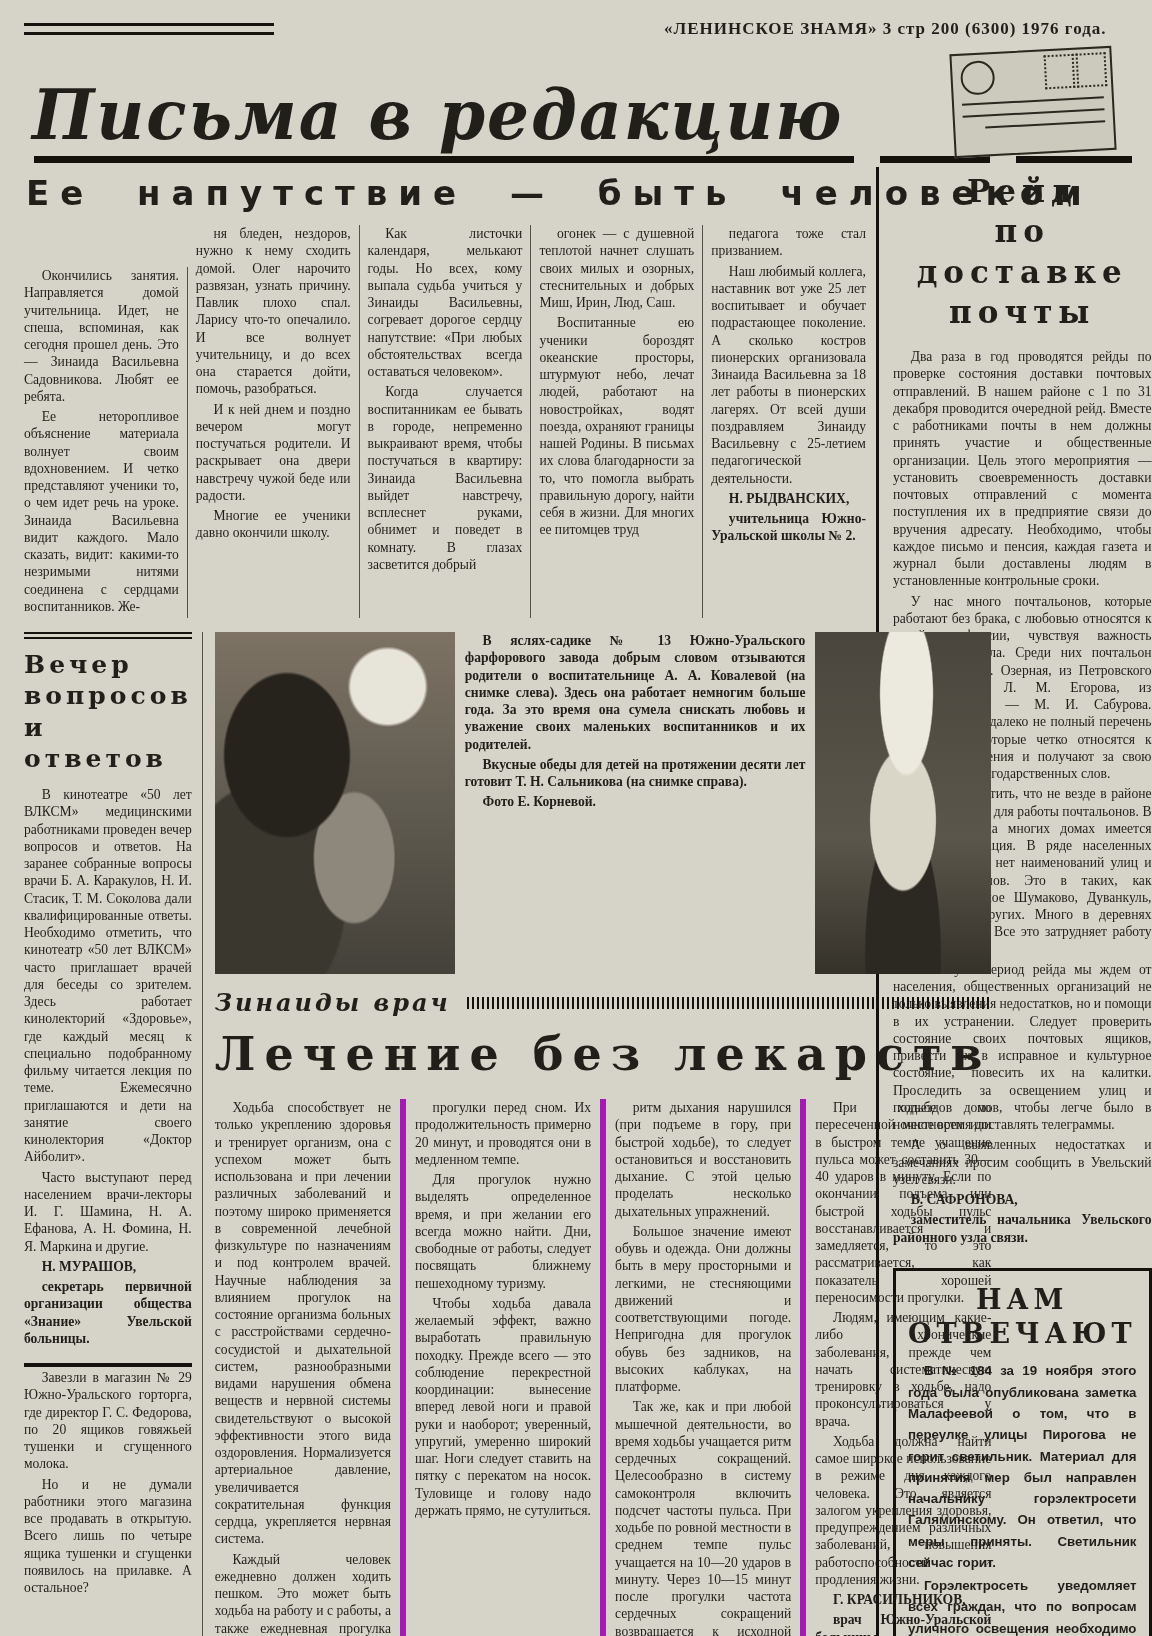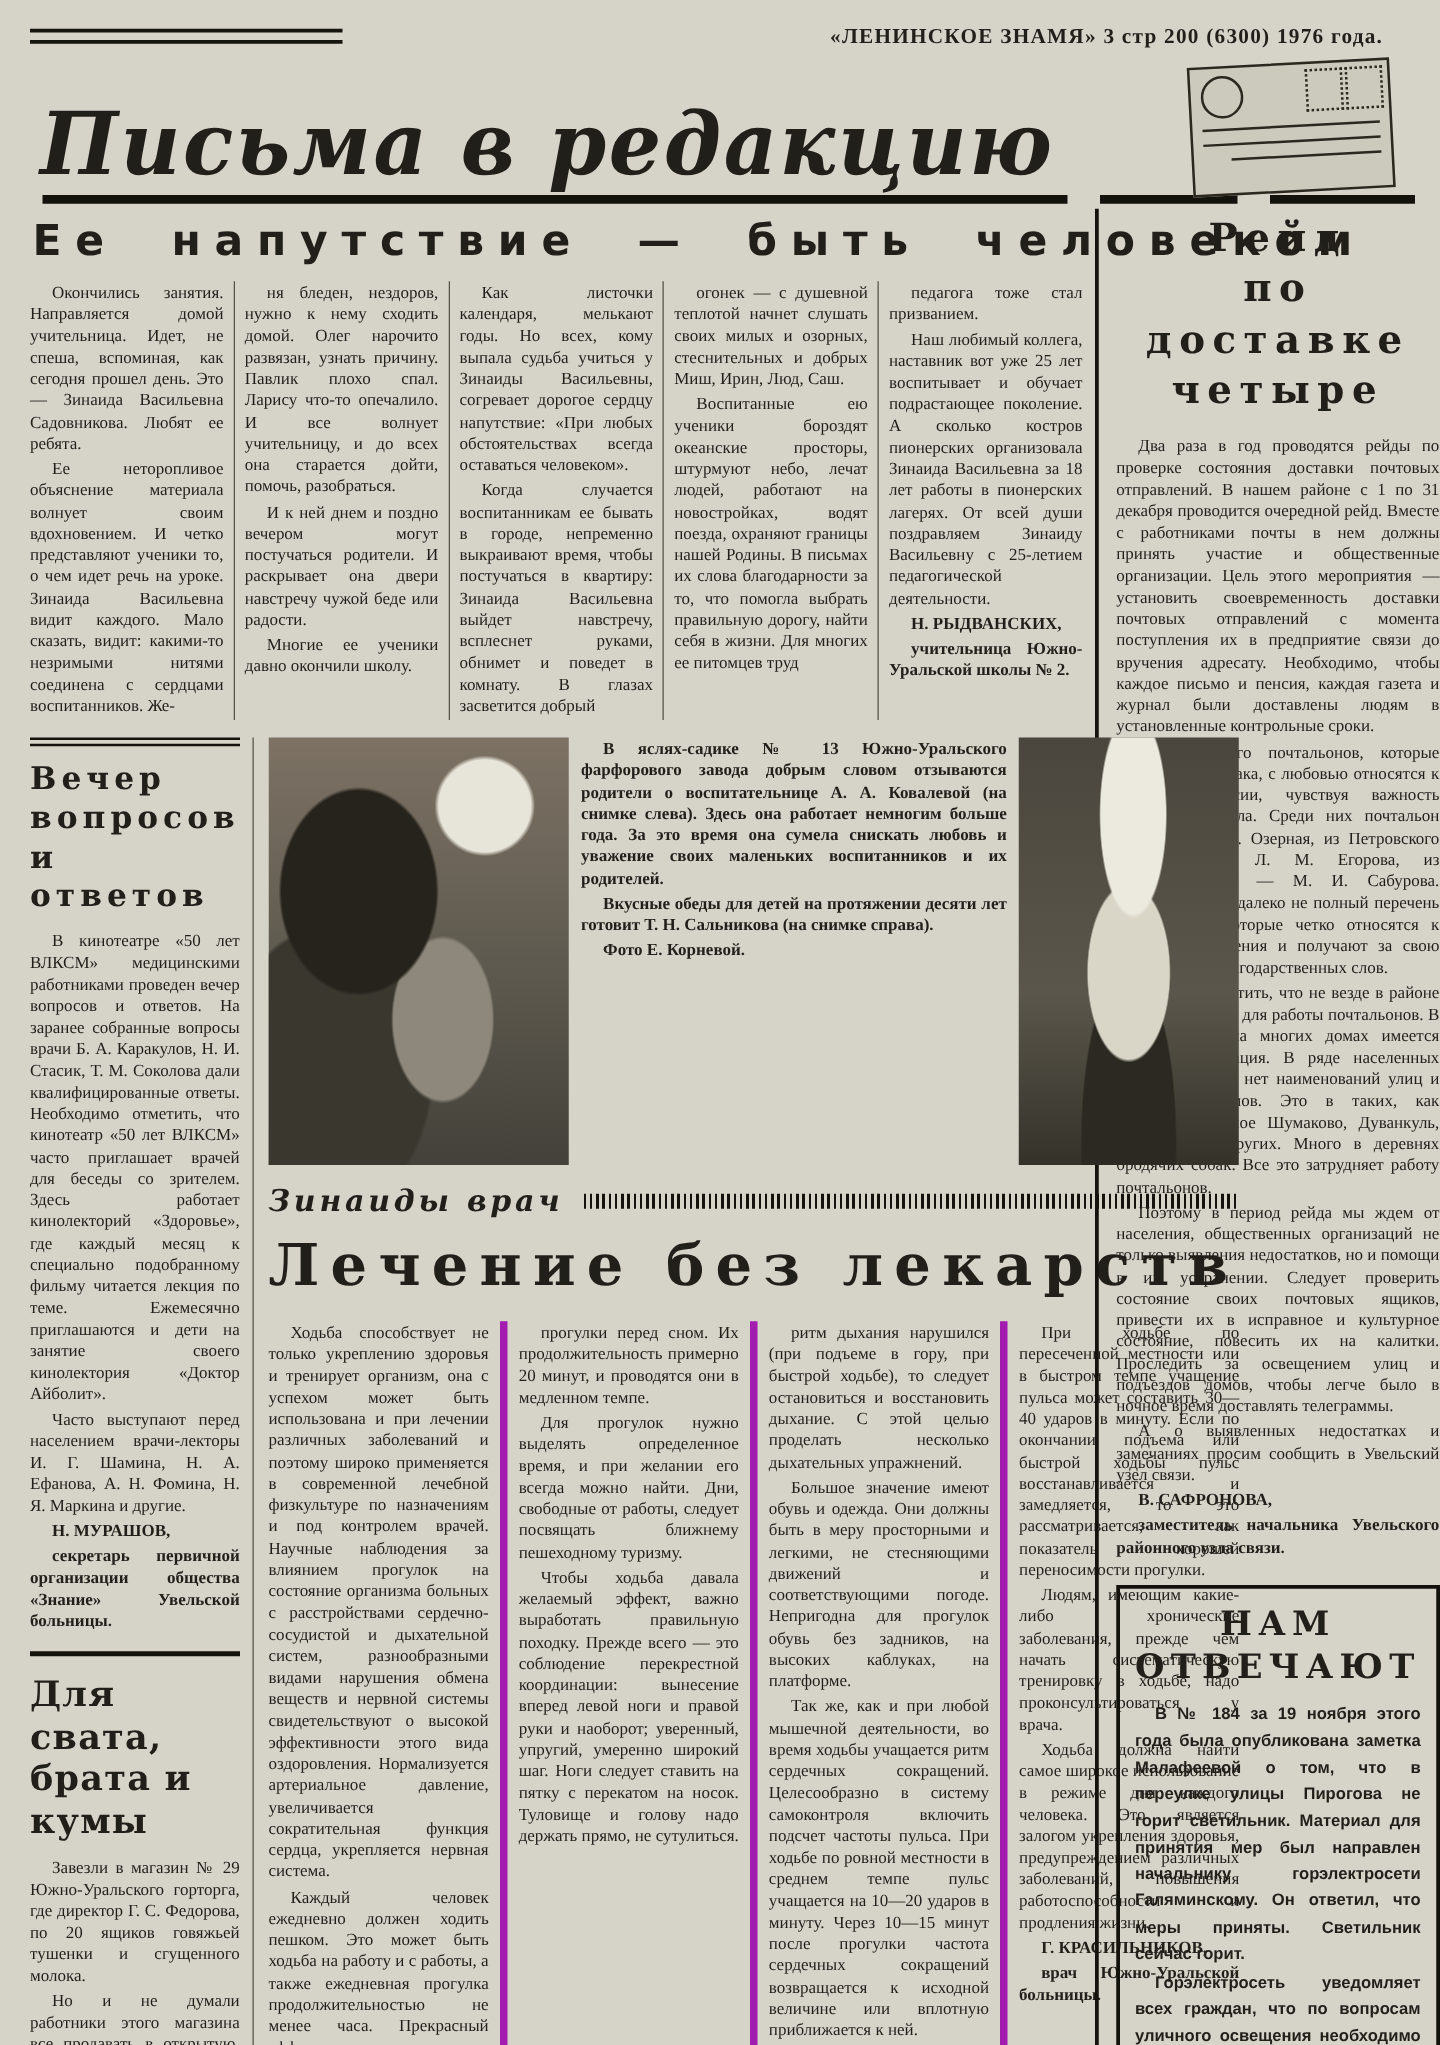--- a/index.html
+++ b/index.html
@@ -44,21 +44,21 @@
   .right-region{flex:1;border-left:3px solid #14120d;margin-left:10px;padding-left:14px;}
 
   
   .nap-headline{
     font-family:"DejaVu Sans",sans-serif;font-weight:bold;
     font-size:34px;letter-spacing:11px;word-spacing:20px;
     margin:6px 0 12px 2px;white-space:nowrap;
   }
   .cols5{display:flex;}
   .cols5 .col{width:20%;padding:0 8px;border-right:1px solid #55514a;}
-  .cols5 .col:first-child{padding-left:0;}
+  .cols5 .col:first-child{padding-left:0;margin-top:42px;}
   .cols5 .col:last-child{border-right:none;padding-right:0;}
 
   .body-text p{margin:0 0 3px;text-align:justify;text-indent:1.3em;
     font-size:13.6px;line-height:1.27;}
   .sig-name{font-weight:bold;text-align:right;font-size:14.5px;margin:4px 0 0;}
   .sig-role{font-weight:bold;text-align:justify;font-size:13.6px;line-height:1.25;margin:0 0 0 14px;}
 
   
   .mid{display:flex;margin-top:14px;}
   .far-left{width:176px;border-right:1px solid #55514a;padding-right:10px;}
@@ -190,22 +190,20 @@
 и ответов</h2>
             <div class="body-text">
               <p>В кинотеатре «50 лет ВЛКСМ» медицинскими работниками проведен вечер вопросов и ответов. На заранее собранные вопросы врачи Б. А. Каракулов, Н. И. Стасик, Т. М. Соколова дали квалифицированные ответы. Необходимо отметить, что кинотеатр «50 лет ВЛКСМ» часто приглашает врачей для беседы со зрителем. Здесь работает кинолекторий «Здоровье», где каждый месяц к специально подобранному фильму читается лекция по теме. Ежемесячно приглашаются и дети на занятие своего кинолектория «Доктор Айболит».</p>
               <p>Часто выступают перед населением врачи-лекторы И. Г. Шамина, Н. А. Ефанова, А. Н. Фомина, Н. Я. Маркина и другие.</p>
               <p class="sig-name">Н. МУРАШОВ,</p>
               <p class="sig-role">секретарь первичной организации общества «Знание» Увельской больницы.</p>
             </div>
           </section>
           <div class="thick-divider"></div>
           <section>
-            <h2 class="svat-headline">Для свата,
-брата и кумы</h2>
             <div class="body-text">
               <p>Завезли в магазин № 29 Южно-Уральского горторга, где директор Г. С. Федорова, по 20 ящиков говяжьей тушенки и сгущенного молока.</p>
               <p>Но и не думали работники этого магазина все продавать в открытую. Всего лишь по четыре ящика тушенки и сгущенки появилось на прилавке. А остальное?</p>
 
             </div>
           </section>
         </aside>
 
         <div class="center-area">
           <div class="photos">
@@ -250,21 +248,21 @@
             </div>
           </section>
         </div>
       </div>
     </div>
 
     <div class="right-region">
       <section>
         <h2 class="reid-headline">Рейд
 по доставке
-четыре</h2>
+почты</h2>
         <div class="body-text">
           <p>Два раза в год проводятся рейды по проверке состояния доставки почтовых отправлений. В нашем районе с 1 по 31 декабря проводится очередной рейд. Вместе с работниками почты в нем должны принять участие и общественные организации. Цель этого мероприятия — установить своевременность доставки почтовых отправлений с момента поступления их в предприятие связи до вручения адресату. Необходимо, чтобы каждое письмо и пенсия, каждая газета и журнал были доставлены людям в установленные контрольные сроки.</p>
           <p>У нас много почтальонов, которые работают без брака, с любовью относятся к своей профессии, чувствуя важность порученного дела. Среди них почтальон узла связи Р. П. Озерная, из Петровского отделения — Л. М. Егорова, из Хомутининского — М. И. Сабурова. Безусловно, это далеко не полный перечень почтальонов, которые четко относятся к запросам населения и получают за свою работу массу благодарственных слов.</p>
           <p>Следует отметить, что не везде в районе созданы условия для работы почтальонов. В п. Увельском на многих домах имеется двойная нумерация. В ряде населенных пунктов вообще нет наименований улиц и нумерации домов. Это в таких, как Шлыковка, Малое Шумаково, Дуванкуль, Андреевка и других. Много в деревнях бродячих собак. Все это затрудняет работу почтальонов.</p>
           <p>Поэтому в период рейда мы ждем от населения, общественных организаций не только выявления недостатков, но и помощи в их устранении. Следует проверить состояние своих почтовых ящиков, привести их в исправное и культурное состояние, повесить их на калитки. Проследить за освещением улиц и подъездов домов, чтобы легче было в ночное время доставлять телеграммы.</p>
           <p>А о выявленных недостатках и замечаниях просим сообщить в Увельский узел связи.</p>
           <p class="sig-name">В. САФРОНОВА,</p>
           <p class="sig-role">заместитель начальника Увельского районного узла связи.</p>
         </div>
       </section>

